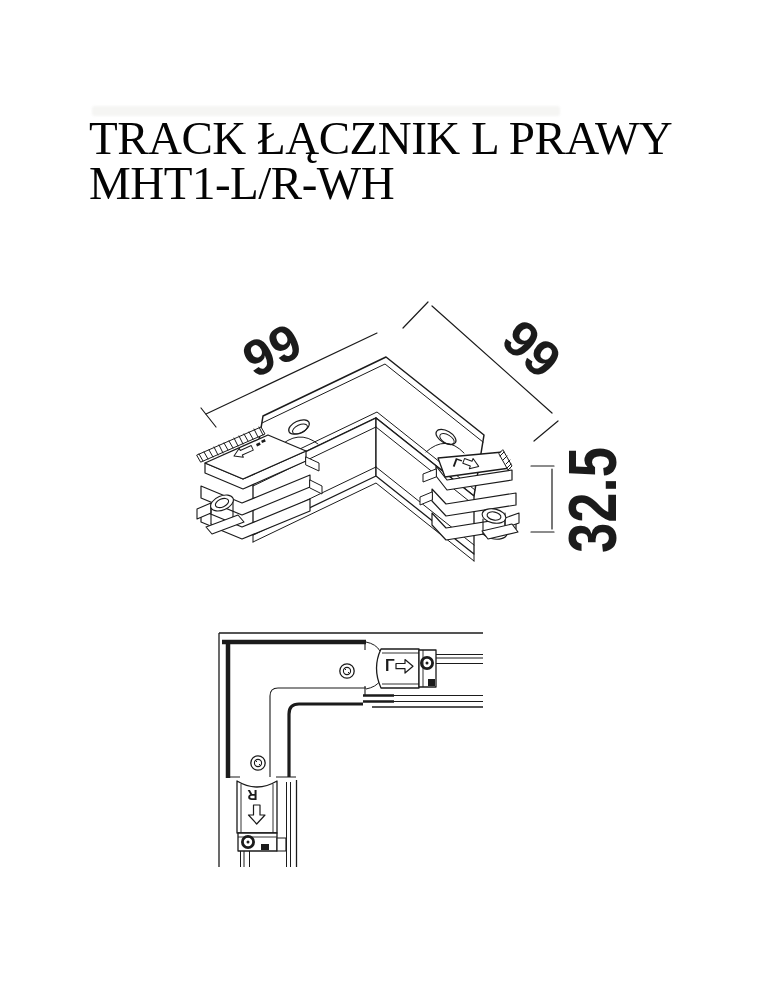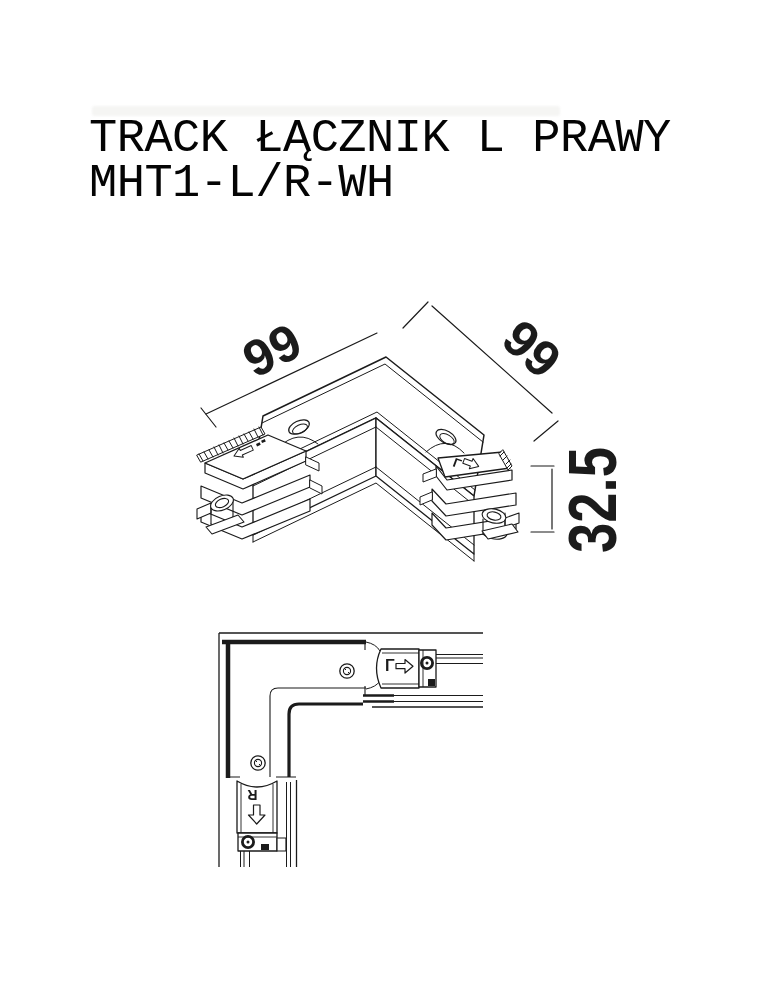--- a/index.html
+++ b/index.html
@@ -9,21 +9,21 @@
     background:#ffffff;
     overflow:hidden;
     font-family:"Liberation Sans", sans-serif;
   }
   #ghost-line{
     position:absolute;left:92px;top:106px;width:468px;height:10px;
     background:#ededea;opacity:.55;filter:blur(1px);border-radius:2px;
   }
   #title{
     position:absolute;left:89px;top:116px;width:620px;
-    font-family:Liberation Mono, monospace;
+    font-family:Liberation Serif, serif;
     font-size:47px;line-height:45px;color:#040404;
     letter-spacing:-0.5px;white-space:nowrap;
   }
   #drawing-svg{position:absolute;left:0;top:0;}
   .dim-text{
     font-family:"Liberation Sans", sans-serif;
     font-weight:bold;
   }
   .mark-text{font-family:"Liberation Sans", sans-serif;font-weight:bold;}
 </style>

